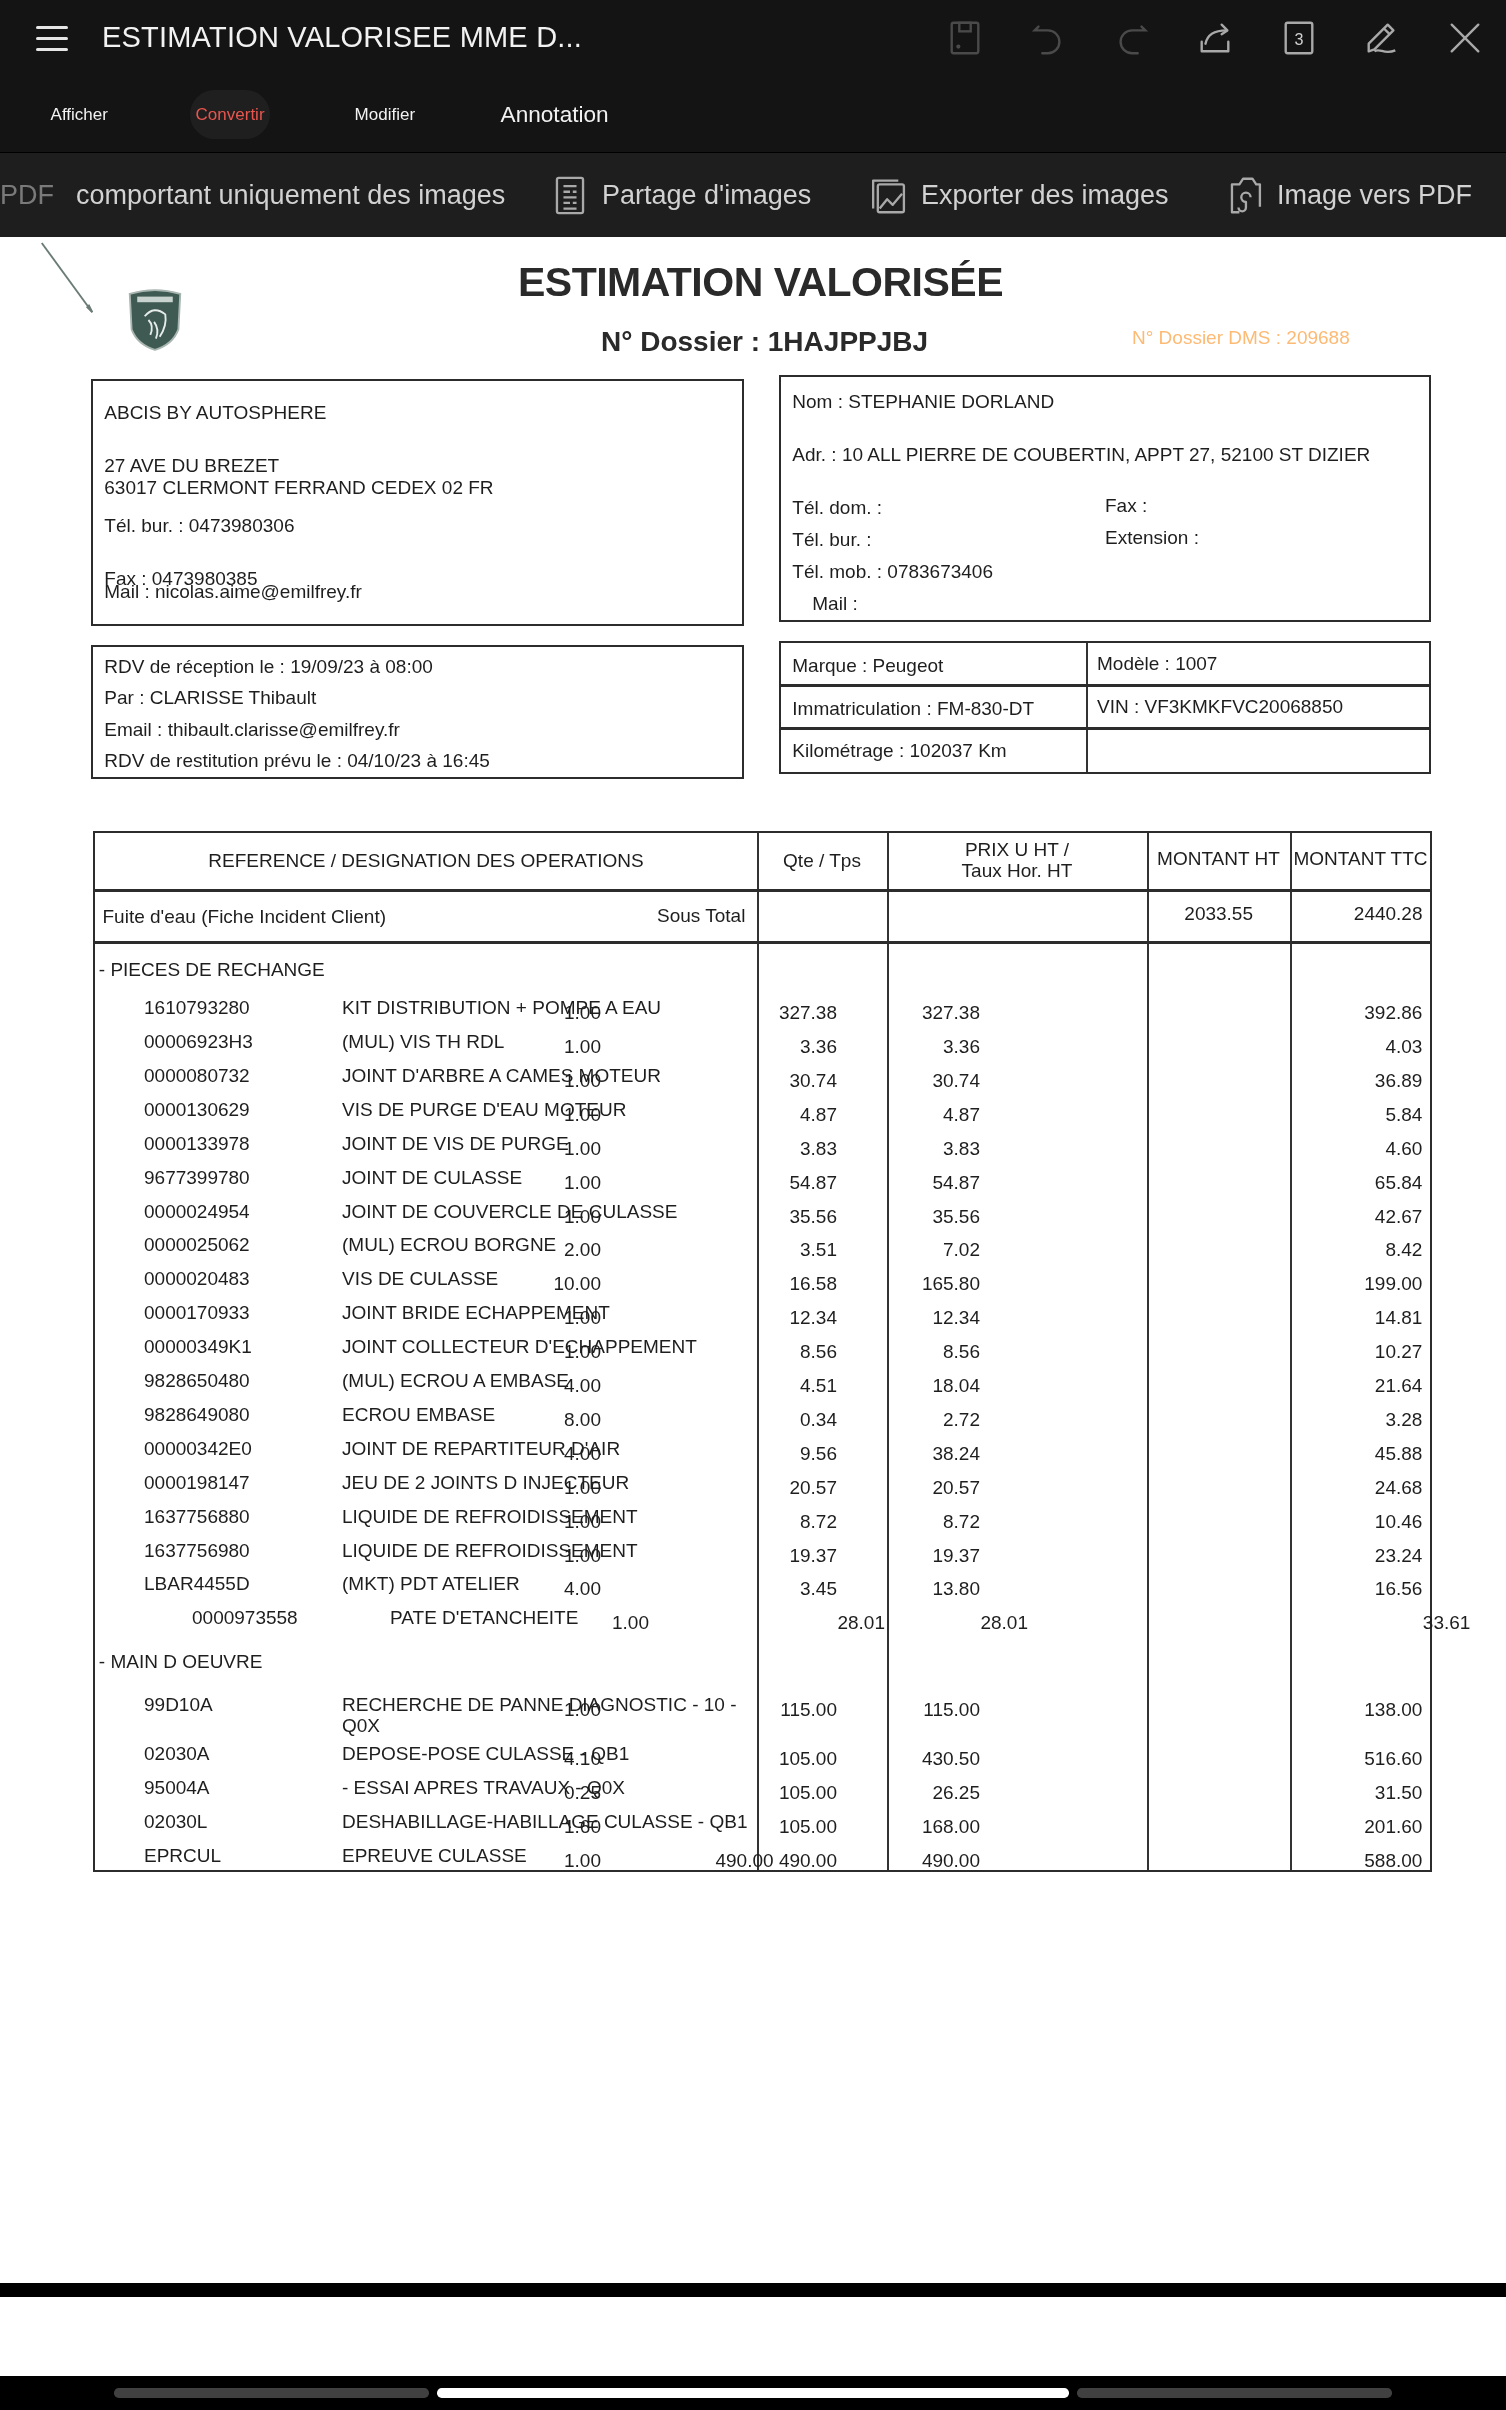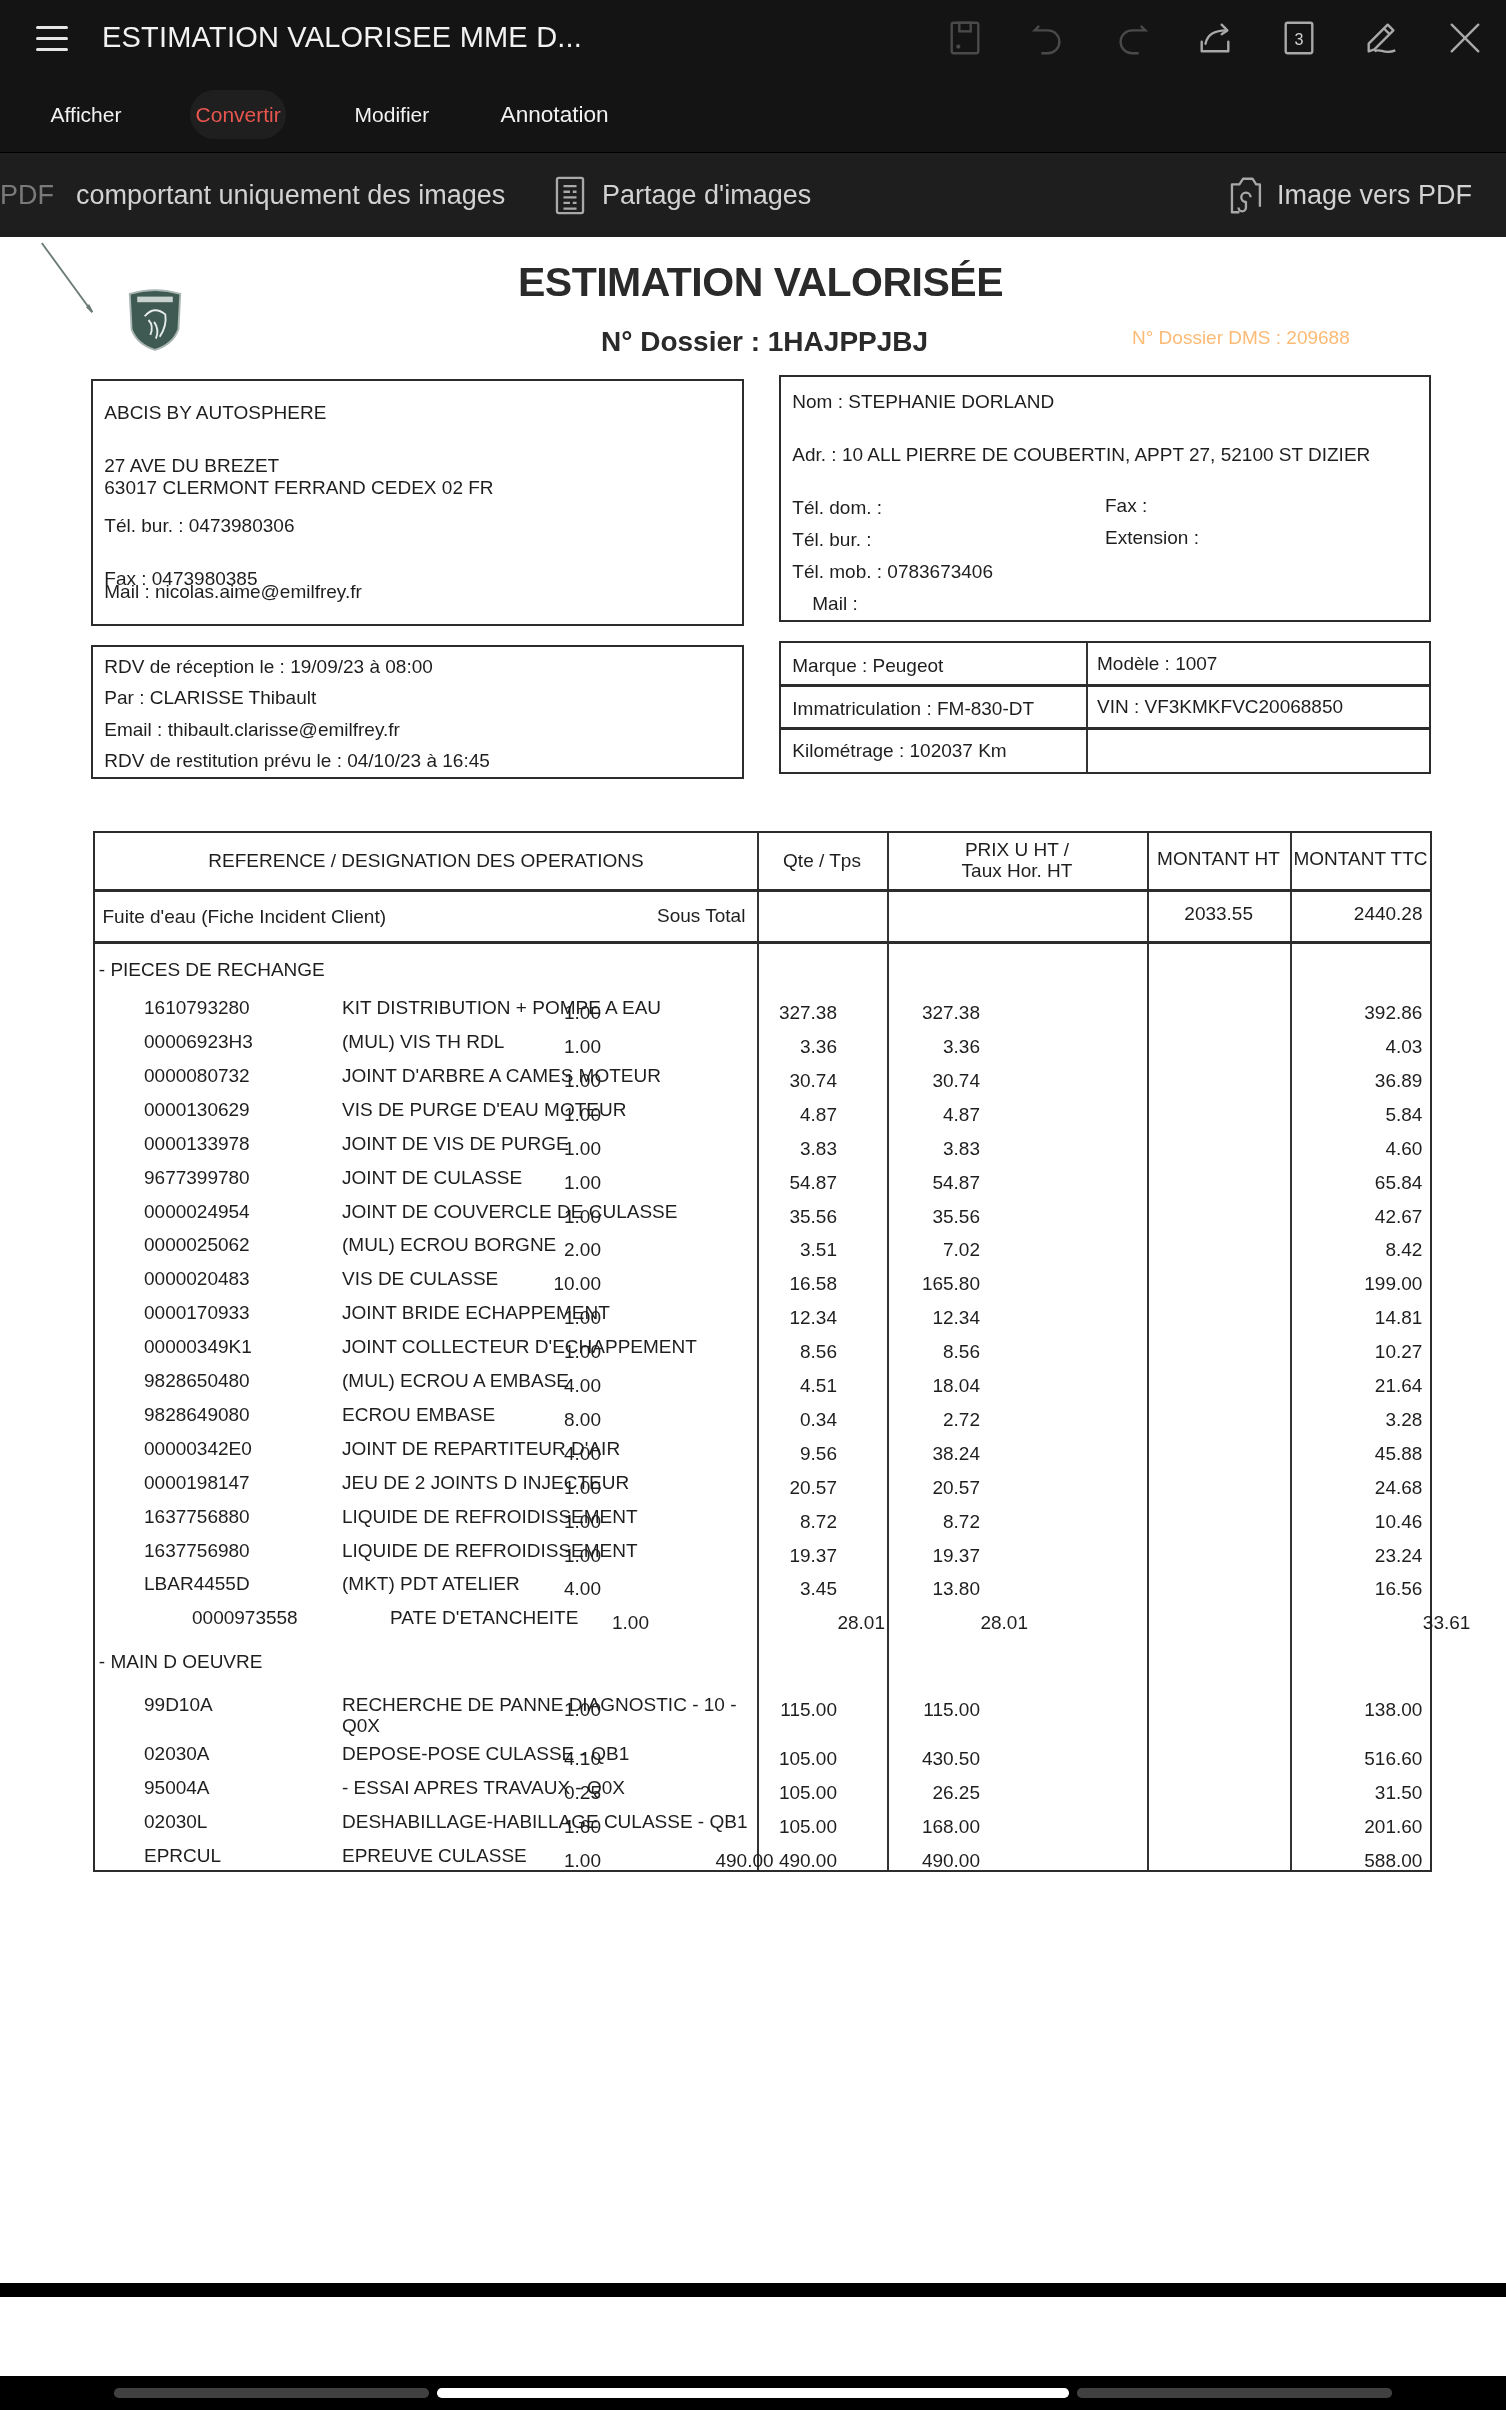--- a/index.html
+++ b/index.html
@@ -9,21 +9,21 @@
     
     .topbar { position: absolute; left: 0; top: 0; width: 1507px; height: 77px; background: #141414; display: flex; align-items: center; }
     .menu-btn { position: absolute; left: 36px; top: 22.6px; width: 32px; height: 32px; display: flex; flex-direction: column; justify-content: space-between; padding: 3.8px 0; cursor: pointer; }
     .menu-btn span { display: block; height: 2.8px; background: #e6e6e6; border-radius: 1.9px; }
     .doc-title { position: absolute; left: 102px; top: 21px; font-size: 29px; color: #f2f2f2; letter-spacing: 0.2px; white-space: nowrap; }
     .top-icons { position: absolute; right: 0; top: 9.4px; height: 58px; display: flex; align-items: center; }
     .top-icon { width: 40px; height: 40px; margin: 0 21.7px 0 21.7px; display: flex; align-items: center; justify-content: center; cursor: pointer; }
     .top-icon svg { width: 38px; height: 38px; }
 
     .tabbar { position: absolute; left: 0; top: 77px; width: 1507px; height: 75px; background: #141414; }
-    .tab { position: absolute; top: 13px; height: 49px; line-height: 49px; font-size: 21px; color: #f2f2f2; padding: 0 5.6px; border-radius: 24.5px; cursor: pointer; white-space: nowrap; }
+    .tab { position: absolute; top: 13px; height: 49px; line-height: 49px; font-size: 17px; color: #f2f2f2; padding: 0 5.6px; border-radius: 24.5px; cursor: pointer; white-space: nowrap; }
     .tab.small { font-size: 22.6px; }
     .tab.active { color: #e8564f; background: #1f1f1f; }
 
     .toolrow { position: absolute; left: 0; top: 153px; width: 1507px; height: 85px; background: #1e1e1e; overflow: hidden; }
     .tool { position: absolute; top: 0; height: 85px; display: flex; align-items: center; font-size: 27px; color: #d2d2d2; white-space: nowrap; cursor: pointer; }
     .tool svg { width: 38px; height: 41px; margin-right: 13px; }
     .tool .fade { color: #7a7a7a; }
 
     
     .page { position: absolute; left: 0; top: 237px; width: 1507px; height: 2049px; background: #ffffff; color: #1a1a1a; }
@@ -128,20 +128,28 @@
     <span class="fade" style="margin-right:22px;">PDF</span>
     <span>comportant uniquement des images</span>
   </div>
   <div class="tool" style="left:551px">
     <svg viewBox="0 0 40 44" fill="none" stroke="#a9a9a9" stroke-width="2.5">
         <rect x="6" y="3" width="28" height="38" rx="2"></rect>
         <path d="M13 12 H27 M13 18 H20 M23 18 H27 M13 24 H27 M13 30 H20 M23 30 H27 M13 36 H27"></path>
       </svg>
     <span>Partage d'images</span>
   </div>
+  <div class="tool" style="left:870px">
+    <svg viewBox="0 0 40 44" fill="none" stroke="#a9a9a9" stroke-width="2.5" stroke-linejoin="round">
+        <path d="M3 36 V6 H30"></path>
+        <rect x="8" y="10" width="28" height="30" rx="2"></rect>
+        <path d="M10 36 L18 26 L24 32 L34 20"></path>
+      </svg>
+    <span>Exporter des images</span>
+  </div>
   <div class="tool" style="left:1226px">
     <svg viewBox="0 0 40 44" fill="none" stroke="#a9a9a9" stroke-width="2.5" stroke-linejoin="round">
         <path d="M14 40 H6 V10 H14 L18 4 H28 L32 10 H36 V34"></path>
         <path d="M26 24 a5 5 0 1 0 -5 5 v6 a4 4 0 0 1 -8 0"></path>
       </svg>
     <span>Image vers PDF</span>
   </div>
 </div>
 
 <div class="page"></div>

